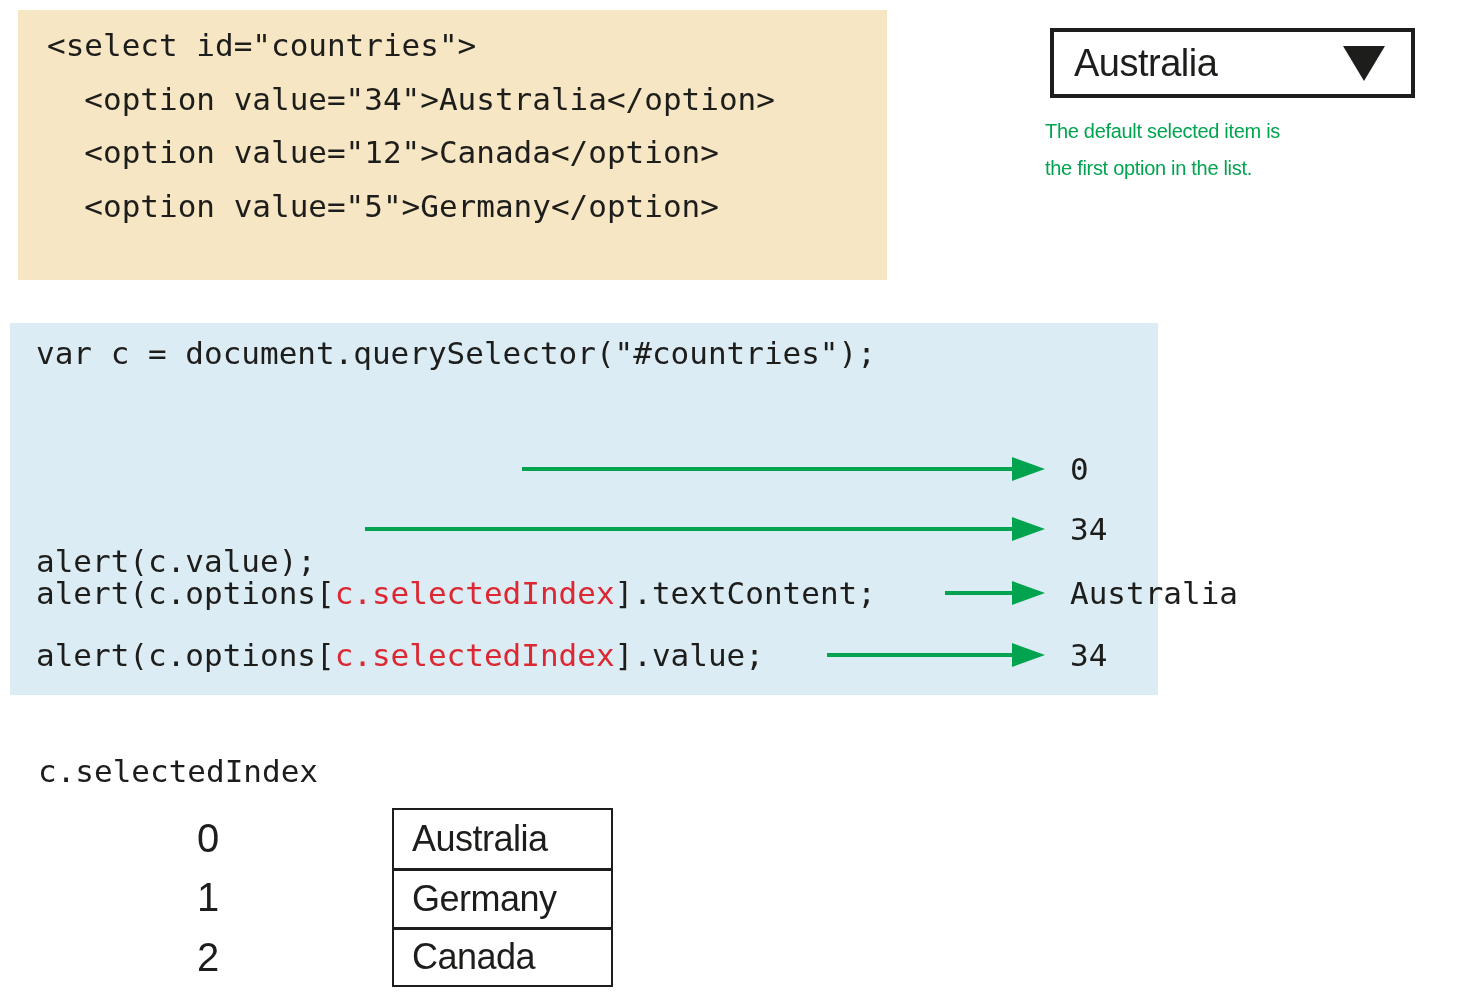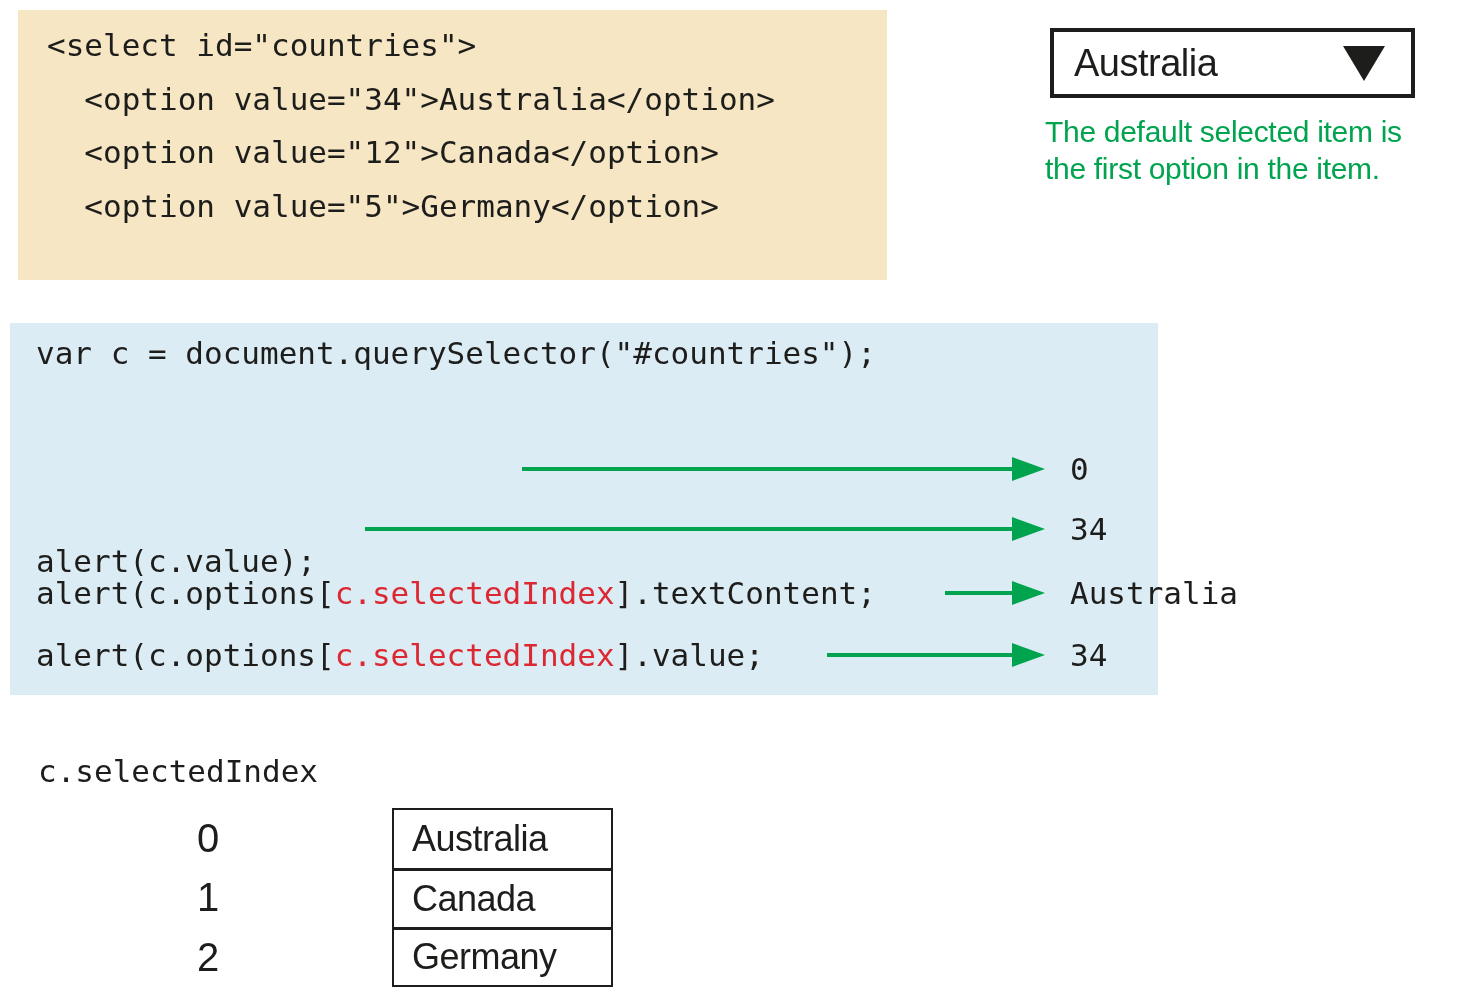--- a/index.html
+++ b/index.html
@@ -50,21 +50,21 @@
     margin-top: -17px;
     width: 0; height: 0;
     border-left: 21px solid transparent;
     border-right: 21px solid transparent;
     border-top: 35px solid var(--ink);
   }
 
   
   .annotation {
     position: absolute; left: 1045px; top: 113px;
-    font-size: 30px; line-height: 37px;
+    font-size: 20px; line-height: 37px;
     color: var(--green);
     letter-spacing: -0.3px;
   }
 
   
   .js-block {
     position: absolute; left: 10px; top: 323px;
     width: 1148px; height: 372px;
     background: var(--js_bg);
   }
@@ -152,21 +152,21 @@
   <div class="code-line">  &lt;option value="5"&gt;Germany&lt;/option&gt;</div>
 </div>
 
 <div class="select-box">
   <span class="sel-label">Australia</span>
   <span class="caret"></span>
 </div>
 
 <div class="annotation">
   <div>The default selected item is</div>
-  <div>the first option in the item.</div>
+  <div>the first option in the list.</div>
 </div>
 
 <div class="js-block">
   <div class="js-line js-var">var c = document.querySelector("#countries");</div>
 
 
   <div class="js-line js-a2"><span>alert(c.value);</span></div>
 
   <div class="js-line js-a3"><span>alert(c.options[</span><span class="red">c.selectedIndex</span><span>].textContent;</span></div>
 
@@ -187,18 +187,18 @@
 
 <div class="idx idx-0">0</div>
 <div class="idx idx-1">1</div>
 <div class="idx idx-2">2</div>
 
 <div class="options-table">
   <div class="t-row">
       <span>Australia</span>
     </div>
   <div class="t-row">
+      <span>Germany</span>
+    </div>
+  <div class="t-row">
       <span>Canada</span>
     </div>
-  <div class="t-row">
-      <span>Germany</span>
-    </div>
 </div>
 
 </body></html>

